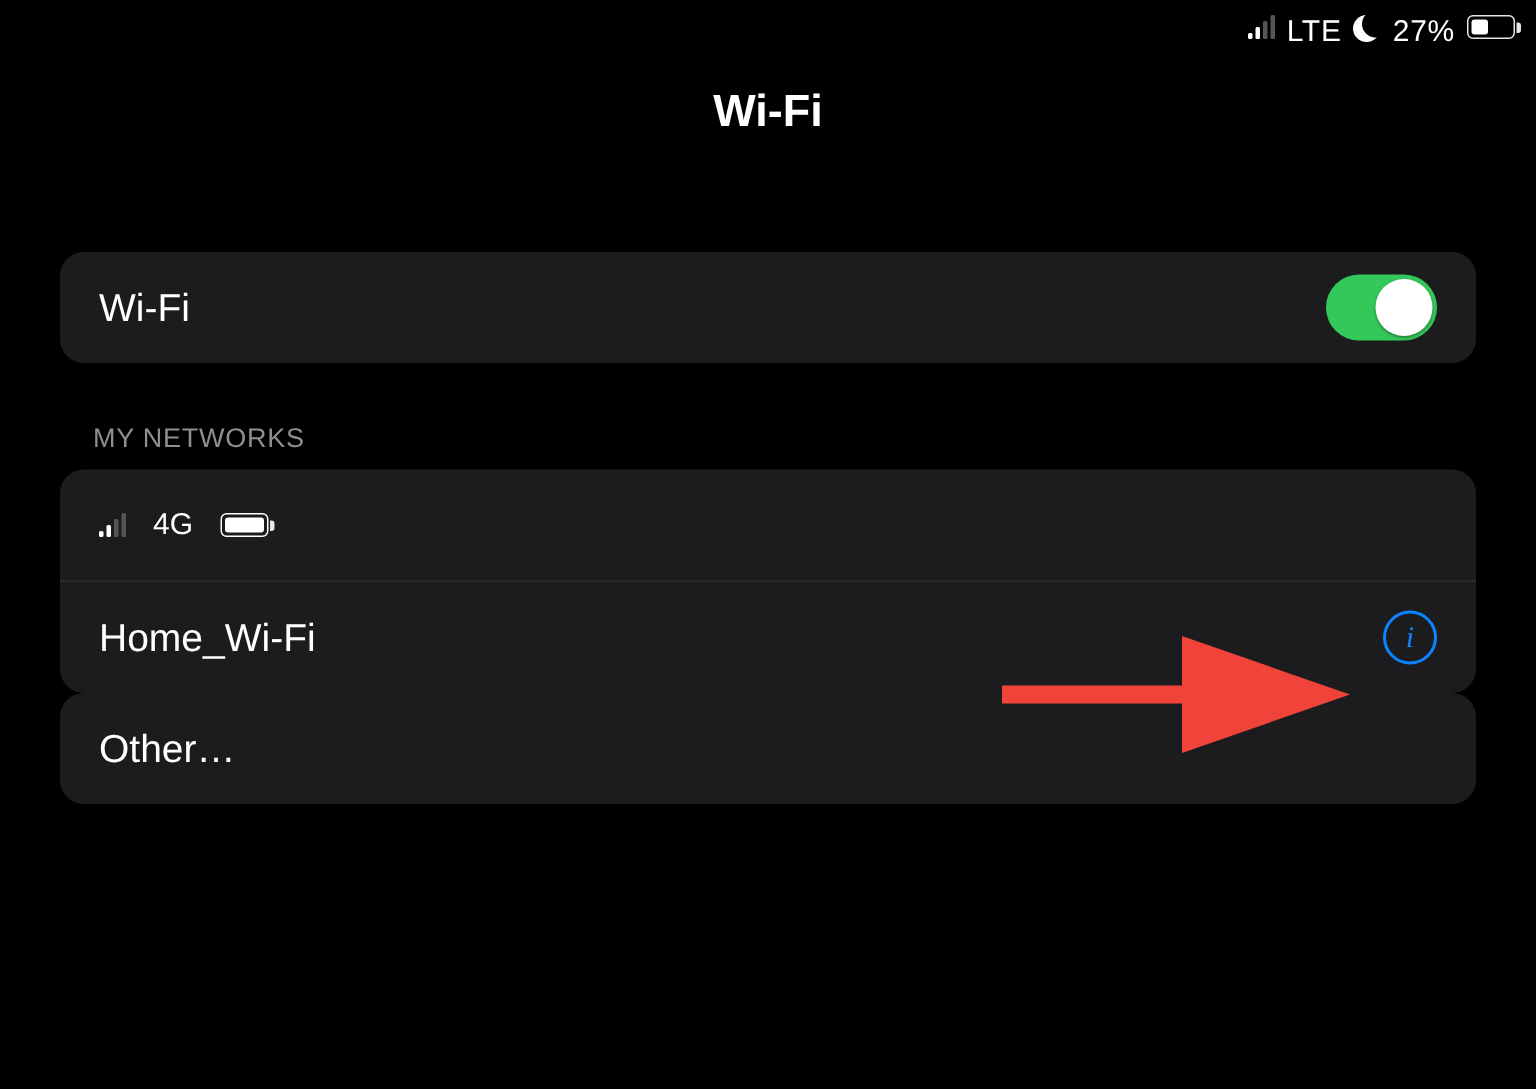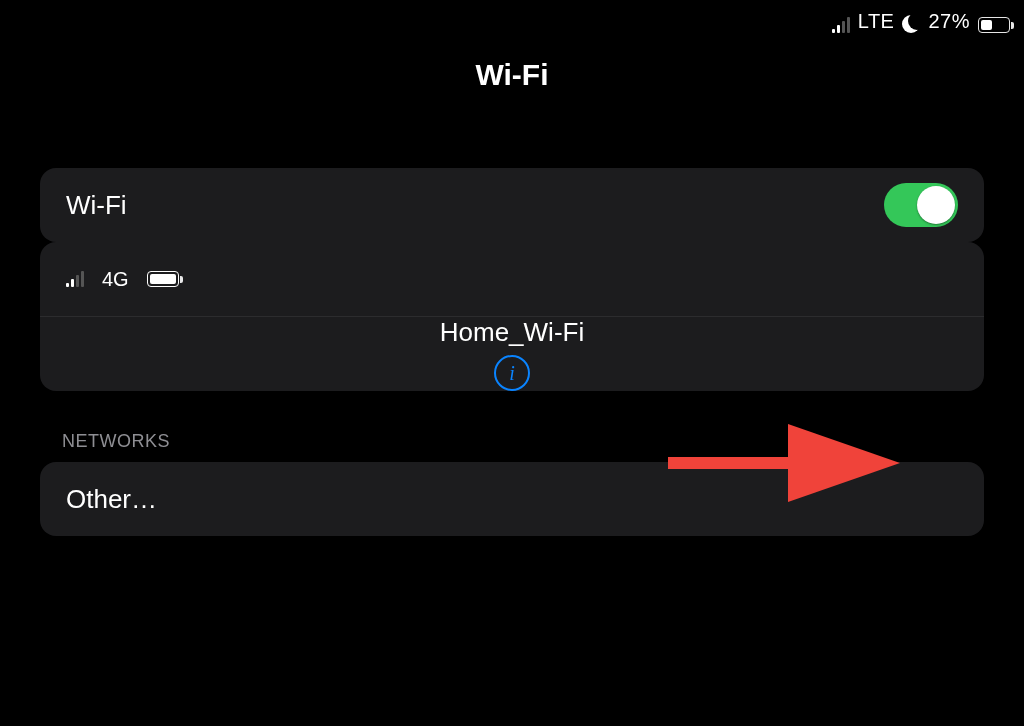--- a/index.html
+++ b/index.html
@@ -13,21 +13,21 @@
     overflow: hidden;
     -webkit-font-smoothing: antialiased;
   }
 
   
   .status-bar {
     position: absolute;
     top: 10px;
     right: 14px;
     display: flex;
-    align-items: flex-end;
+    align-items: flex-start;
     gap: 8px;
     font-size: 20px;
     font-weight: 500;
     color: #fff;
   }
   .status-bar .lbl { letter-spacing: .5px; }
 
   
   .cell-bars { display: inline-flex; align-items: flex-end; gap: 2px; height: 16px; }
   .cell-bars span { width: 3px; background: #555; border-radius: 1px; }
@@ -97,21 +97,21 @@
   .row {
     display: flex;
     align-items: center;
     justify-content: space-between;
     padding: 0 26px;
     height: 74px;
     font-size: 26px;
     color: #fff;
     position: relative;
   }
-  .row + .row { border-top: 1px solid #2c2c2e; flex-direction: column; }
+  .row + .row { border-top: 1px solid #2c2c2e; }
 
   .row .left { display:flex; align-items:center; gap:18px; }
   .row .right { display:flex; align-items:center; gap:18px; }
 
   
   .toggle {
     width: 74px; height: 44px; border-radius: 22px; position: relative;
     background: #34c759;
   }
   .toggle .knob {
@@ -170,20 +170,21 @@
         <span>Wi-Fi</span>
       </div>
       <div class="right">
         <span class="toggle">
             <span class="knob"></span>
           </span>
       </div>
     </div>
   </div>
 
+  <div class="section-header gap-md">MY NETWORKS</div>
 
   <div class="card">
 
     <div class="row">
       <div class="right mini-status">
         <span class="cell-bars">
           <span class="b1 on"></span>
             <span class="b2 on"></span>
             <span class="b3"></span>
             <span class="b4"></span>
@@ -199,21 +200,20 @@
       <div class="left">
         <span>Home_Wi-Fi</span>
       </div>
       <div class="right">
         <span class="info-i">i</span>
       </div>
     </div>
 
   </div>
 
-  <div class="section-header gap-md">NETWORKS</div>
 
   <div class="card">
     <div class="row">
       <div class="left">
         <span>Other…</span>
       </div>
     </div>
   </div>
 
 </div>

